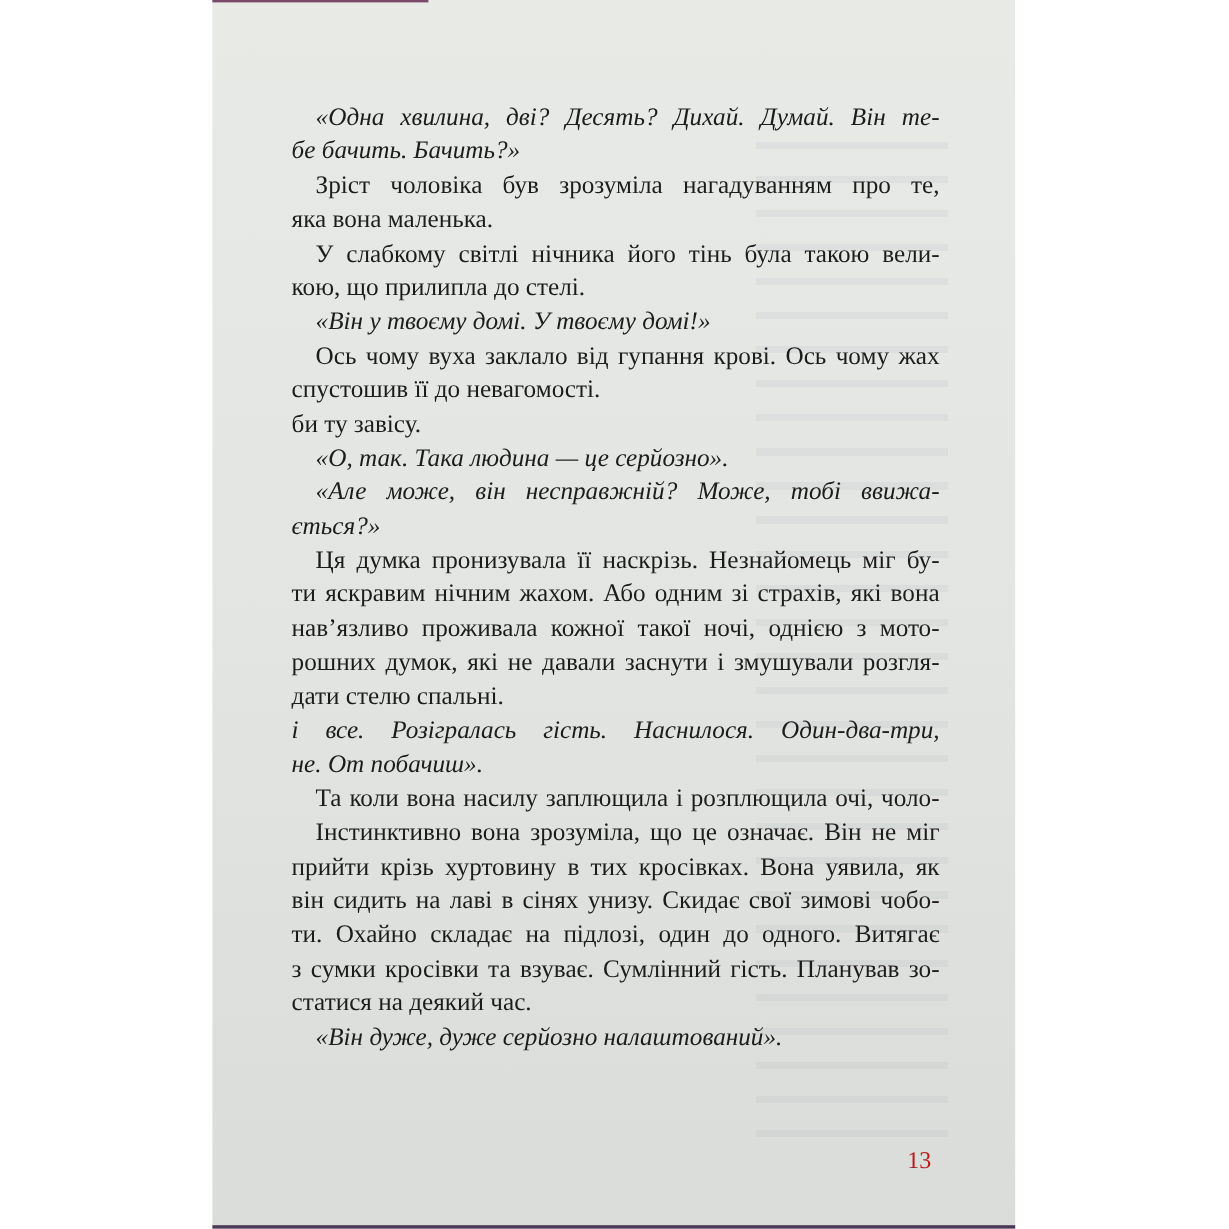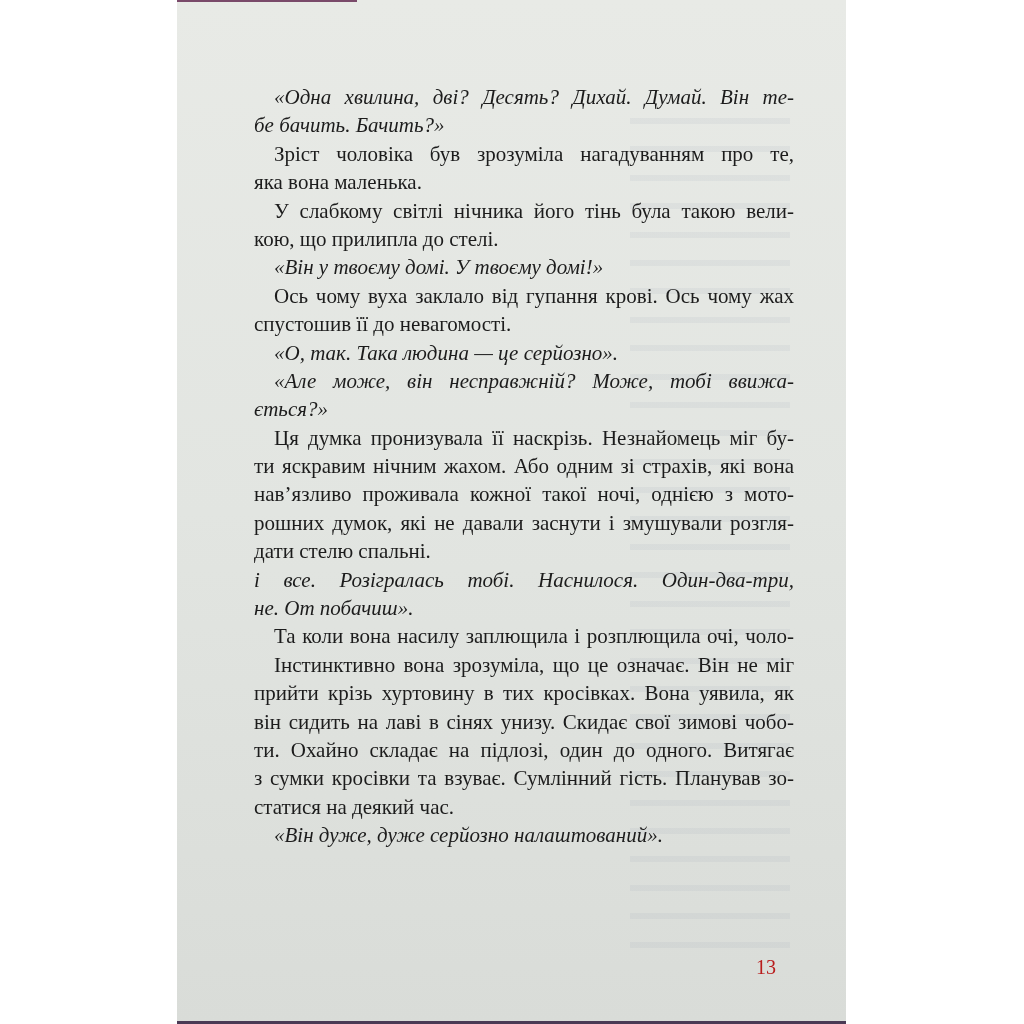--- a/index.html
+++ b/index.html
@@ -26,21 +26,21 @@
   .bleed {
     position: absolute; left: 630px; top: 100px; width: 160px; height: 860px;
     background:
       repeating-linear-gradient(180deg,
         rgba(0,0,0,0) 0px, rgba(0,0,0,0) 18px,
         rgba(140,150,170,0.10) 18px, rgba(140,150,170,0.10) 24px,
         rgba(0,0,0,0) 24px, rgba(0,0,0,0) 28.4px);
   }
   .text {
     position: absolute;
-    left: 254px; top: 83px;
+    left: 243px; top: 83px;
     width: 540px;
     color: #1c1c1c;
     font-size: 21px;
     line-height: 28.4px;
   }
   .line {
     display: block;
     white-space: nowrap;
     height: 28.4px;
     text-align: justify;
@@ -67,29 +67,30 @@
 <div class="text" id="body-text">
     <span class="line it indent">«Одна хвилина, дві? Десять? Дихай. Думай. Він те-</span>
     <span class="line it last">бе бачить. Бачить?»</span>
     <span class="line indent">Зріст чоловіка був зрозуміла нагадуванням про те,</span>
     <span class="line last">яка вона маленька.</span>
     <span class="line indent">У слабкому світлі нічника його тінь була такою вели-</span>
     <span class="line last">кою, що прилипла до стелі.</span>
     <span class="line it indent last">«Він у твоєму домі. У твоєму домі!»</span>
     <span class="line indent">Ось чому вуха заклало від гупання крові. Ось чому жах</span>
     <span class="line last">спустошив її до невагомості.</span>
+    <span class="line last">би ту завісу.</span>
     <span class="line it indent last">«О, так. Така людина — це серйозно».</span>
     <span class="line it indent">«Але може, він несправжній? Може, тобі ввижа-</span>
     <span class="line it last">ється?»</span>
     <span class="line indent">Ця думка пронизувала її наскрізь. Незнайомець міг бу-</span>
     <span class="line">ти яскравим нічним жахом. Або одним зі страхів, які вона</span>
     <span class="line">нав’язливо проживала кожної такої ночі, однією з мото-</span>
     <span class="line">рошних думок, які не давали заснути і змушували розгля-</span>
     <span class="line last">дати стелю спальні.</span>
-    <span class="line it">і все. Розігралась тобі. Наснилося. Один-два-три,</span>
+    <span class="line it">і все. Розігралась гість. Наснилося. Один-два-три,</span>
     <span class="line it last">не. От побачиш».</span>
     <span class="line indent">Та коли вона насилу заплющила і розплющила очі, чоло-</span>
     <span class="line indent">Інстинктивно вона зрозуміла, що це означає. Він не міг</span>
     <span class="line">прийти крізь хуртовину в тих кросівках. Вона уявила, як</span>
     <span class="line">він сидить на лаві в сінях унизу. Скидає свої зимові чобо-</span>
     <span class="line">ти. Охайно складає на підлозі, один до одного. Витягає</span>
     <span class="line">з сумки кросівки та взуває. Сумлінний гість. Планував зо-</span>
     <span class="line last">статися на деякий час.</span>
     <span class="line it indent last">«Він дуже, дуже серйозно налаштований».</span>
   </div>

